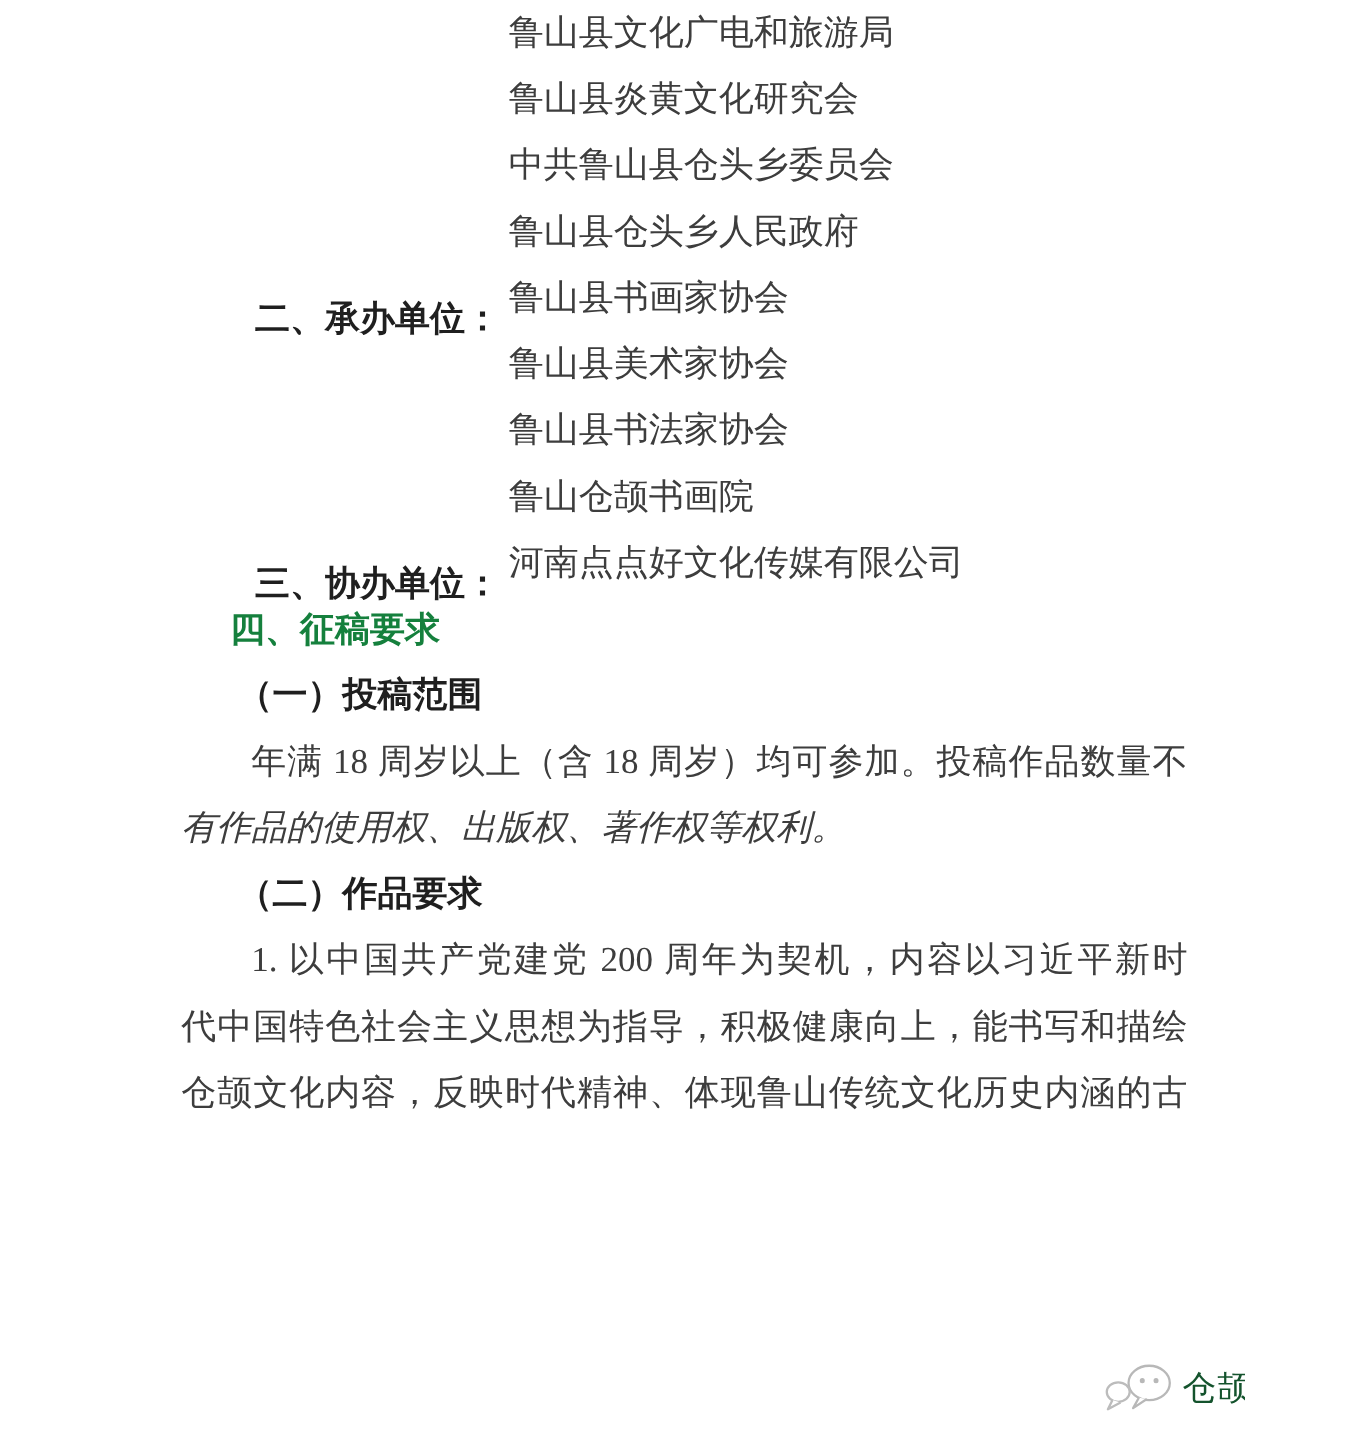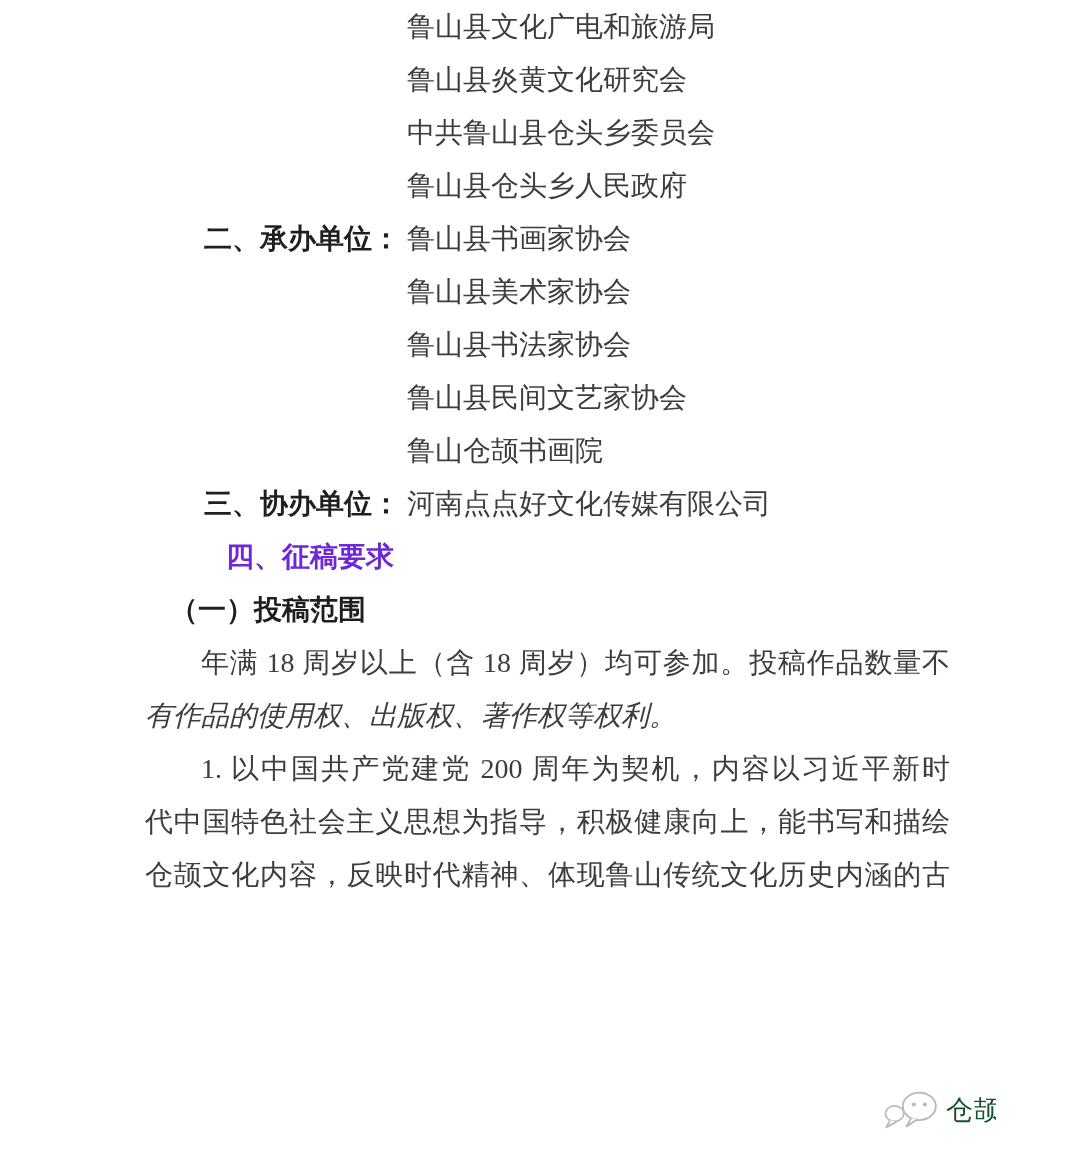--- a/index.html
+++ b/index.html
@@ -30,39 +30,39 @@
   }
 
   
   .org-list { margin-left: 262px; }
   .org-list .line { text-align: left; }
 
   .section { position: relative; }
   .section-label {
     position: absolute;
     left: 59px;
-    top: 0;
+    top: 16px;
     height: 53px;
     line-height: 53px;
     font-family: "Liberation Sans", "DejaVu Sans", sans-serif;
     font-weight: 700;
     color: #1f1f1f;
   }
 
   .heading-l1 {
-    margin-left: 81px;
+    margin-left: 39px;
     height: 53px;
     line-height: 53px;
     font-family: "Liberation Sans", "DejaVu Sans", sans-serif;
     font-weight: 700;
-    color: #6d28d9;
+    color: #15803d;
   }
 
   .subheading {
-    margin-left: 25px;
+    margin-left: 45px;
     height: 53px;
     line-height: 53px;
     font-weight: 700;
     color: #1f1f1f;
   }
 
   
   .para .line {
     white-space: normal;
     text-align: justify;
@@ -99,41 +99,41 @@
         <div class="line">中共鲁山县仓头乡委员会</div>
         <div class="line">鲁山县仓头乡人民政府</div>
       </div>
 
     <div class="section">
       <div class="section-label">二、承办单位：</div>
       <div class="org-list">
           <div class="line">鲁山县书画家协会</div>
           <div class="line">鲁山县美术家协会</div>
           <div class="line">鲁山县书法家协会</div>
-          <div class="line">鲁山县民间文艺家协会</div>
           <div class="line">鲁山仓颉书画院</div>
         </div>
     </div>
 
     <div class="section">
       <div class="section-label">三、协办单位：</div>
       <div class="org-list">
           <div class="line">河南点点好文化传媒有限公司</div>
         </div>
     </div>
 
     <div class="heading-l1">四、征稿要求</div>
 
     <div class="subheading">（一）投稿范围</div>
 
     <div class="para final-left">
         <div class="line">年满 18 周岁以上（含 18 周岁）均可参加。投稿作品数量不</div>
         <div class="line">有作品的使用权、出版权、著作权等权利。</div>
       </div>
 
+    <div class="subheading">（二）作品要求</div>
 
     <div class="para">
         <div class="line">1. 以中国共产党建党 200 周年为契机，内容以习近平新时</div>
         <div class="line">代中国特色社会主义思想为指导，积极健康向上，能书写和描绘</div>
         <div class="line">仓颉文化内容，反映时代精神、体现鲁山传统文化历史内涵的古</div>
       </div>
   </div>
 
   <div class="watermark">
     <span class="wm-icon">

